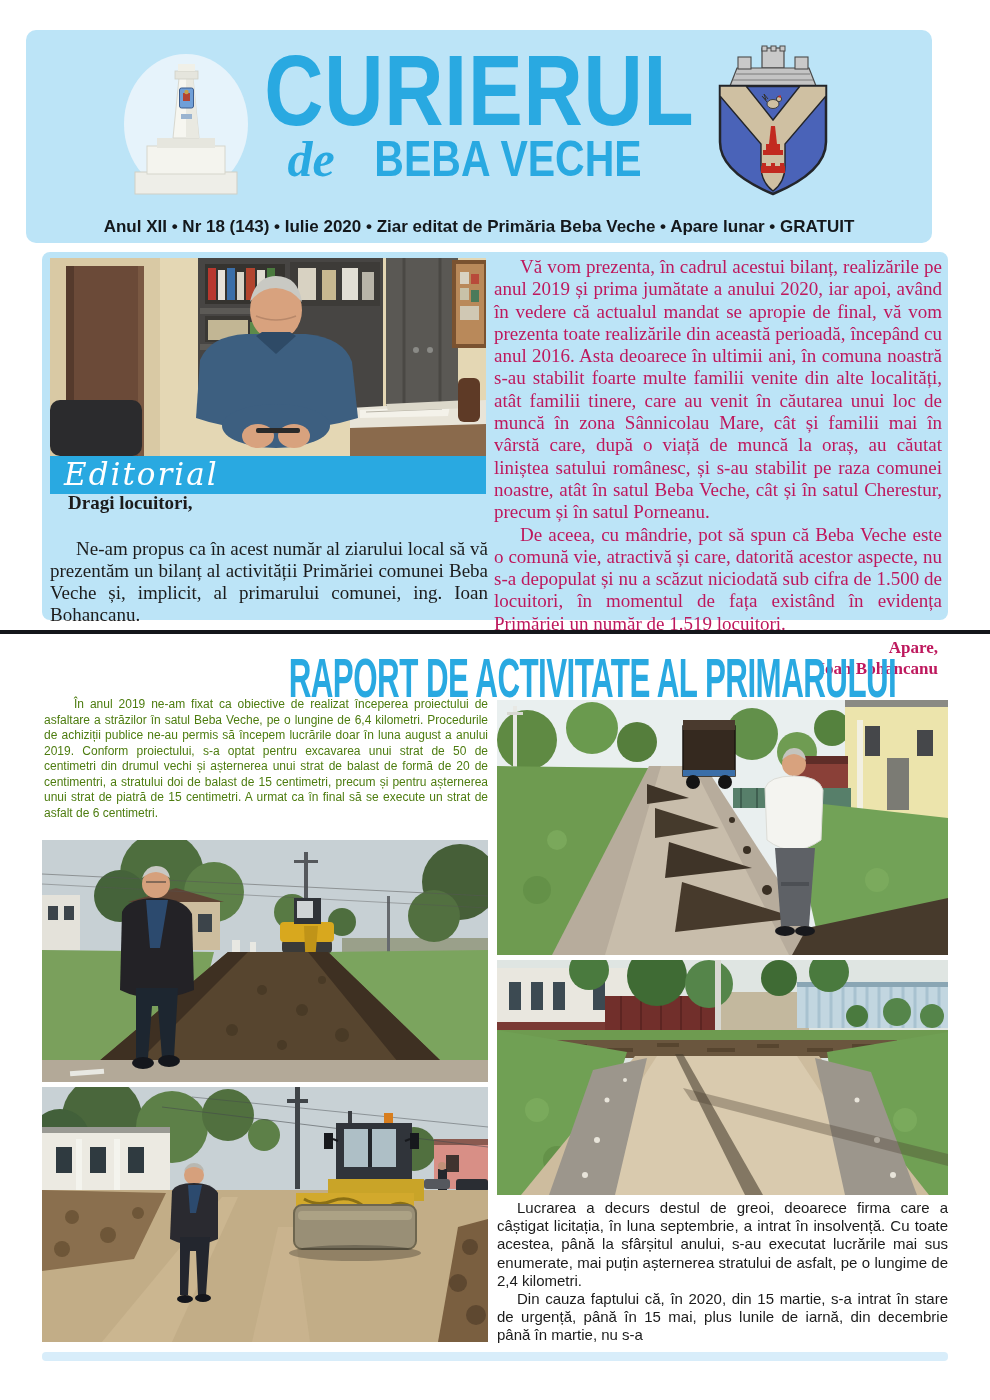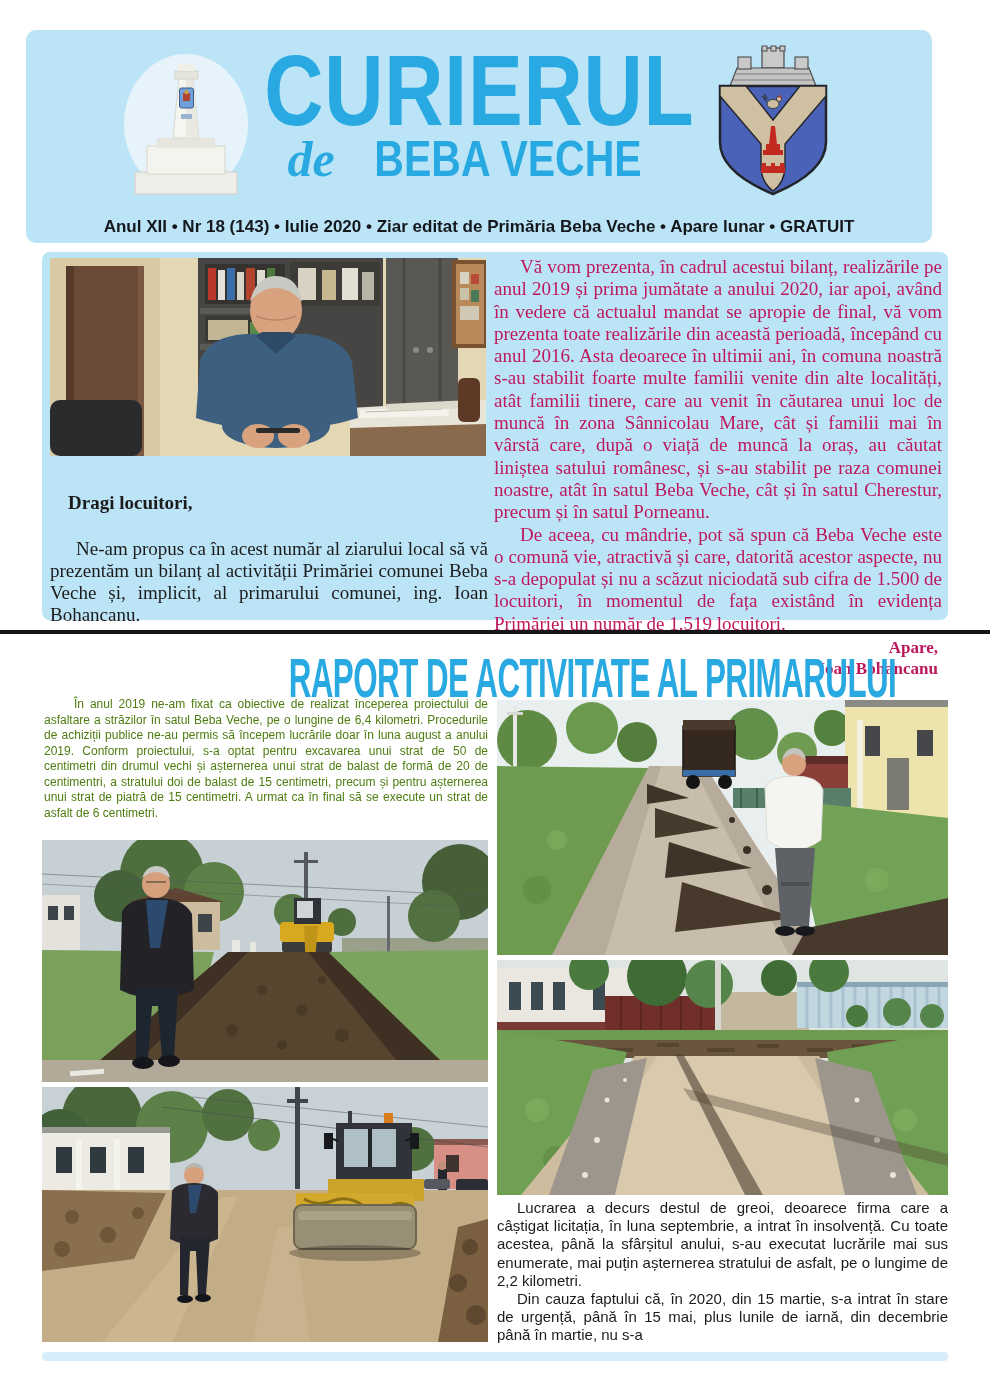--- a/index.html
+++ b/index.html
@@ -178,20 +178,23 @@
         <path d="M206,58 Q226,66 246,58" fill="none" stroke="#b8886a" stroke-width="1.5"></path>
         <path d="M150,102 Q160,78 196,76 L256,76 Q294,80 302,104 L308,160 Q270,172 226,172 Q180,172 146,160 Z" fill="#3d5f80"></path>
         <path d="M206,78 L226,96 L246,78 L240,74 L212,74 Z" fill="#2e4a66"></path>
         <ellipse cx="226" cy="168" rx="54" ry="22" fill="#3d5f80"></ellipse>
         <ellipse cx="208" cy="178" rx="16" ry="12" fill="#d8a27e"></ellipse>
         <ellipse cx="244" cy="178" rx="16" ry="12" fill="#d8a27e"></ellipse>
         <rect x="206" y="170" width="44" height="5" rx="2" fill="#2a2a2a"></rect>
       </g>
     </svg>
 
+    <div class="ed-banner">
+      <span>Editorial</span>
+    </div>
 
     <div class="ed-left-text">
       <div class="salutation">Dragi locuitori,</div>
       <p>Ne-am propus ca în acest număr al ziarului local să vă prezentăm un bilanț al activității Primăriei comunei Beba Veche și, implicit, al primarului comunei, ing. Ioan Bohancanu.</p>
     </div>
 
     <div class="ed-right">
       <p>Vă vom prezenta, în cadrul acestui bilanț, realizările pe anul 2019 și prima jumătate a anului 2020, iar apoi, având în vedere că actualul mandat se apropie de final, vă vom prezenta toate realizările din această perioadă, începând cu anul 2016. Asta deoarece în ultimii ani, în comuna noastră s-au stabilit foarte multe familii venite din alte localități, atât familii tinere, care au venit în căutarea unui loc de muncă în zona Sânnicolau Mare, cât și familii mai în vârstă care, după o viață de muncă la oraș, au căutat liniștea satului românesc, și s-au stabilit pe raza comunei noastre, atât în satul Beba Veche, cât și în satul Cherestur, precum și în satul Porneanu.</p>
       <p>De aceea, cu mândrie, pot să spun că Beba Veche este o comună vie, atractivă și care, datorită acestor aspecte, nu s-a depopulat și nu a scăzut niciodată sub cifra de 1.500 de locuitori, în momentul de fața existând în evidența Primăriei un număr de 1.519 locuitori.</p>
       <div class="signature">
@@ -487,18 +490,18 @@
         <path d="M130,104 Q134,96 152,96 Q170,96 176,106 L176,152 Q162,158 152,158 Q140,158 128,152 Z" fill="#2a2a30"></path>
         <polygon points="146,98 160,98 154,126 148,126" fill="#2c4a6e"></polygon>
         <polygon points="138,150 168,150 164,208 156,208 154,164 148,164 146,208 138,208" fill="#23262e"></polygon>
         <ellipse cx="143" cy="212" rx="8" ry="4" fill="#14161c"></ellipse>
           <ellipse cx="161" cy="211" rx="8" ry="4" fill="#14161c"></ellipse>
       </g>
     </svg>
   </div>
 
   <div class="report-bottom">
-    <p>Lucrarea a decurs destul de greoi, deoarece firma care a câștigat licitația, în luna septembrie, a intrat în insolvență. Cu toate acestea, până la sfârșitul anului, s-au executat lucrările mai sus enumerate, mai puțin așternerea stratului de asfalt, pe o lungime de 2,2 kilometri.</p>
+    <p>Lucrarea a decurs destul de greoi, deoarece firma care a câștigat licitația, în luna septembrie, a intrat în insolvență. Cu toate acestea, până la sfârșitul anului, s-au executat lucrările mai sus enumerate, mai puțin așternerea stratului de asfalt, pe o lungime de 2,4 kilometri.</p>
     <p>Din cauza faptului că, în 2020, din 15 martie, s-a intrat în stare de urgență, până în 15 mai, plus lunile de iarnă, din decembrie până în martie, nu s-a</p>
   </div>
 
   <div class="footer-bar"></div>
 </div>
 
 </body></html>

